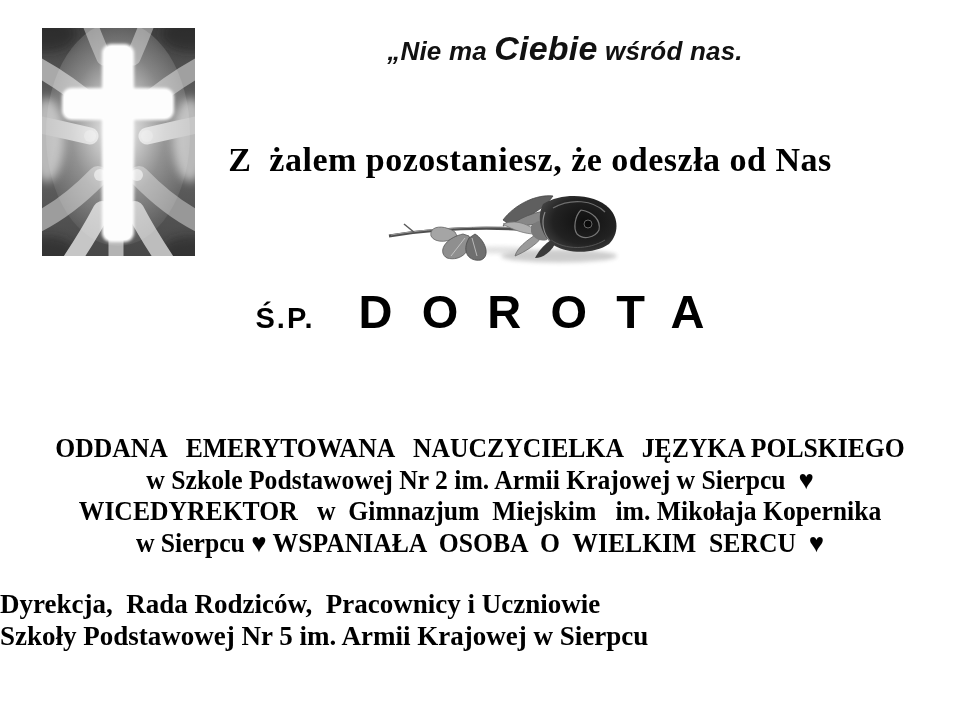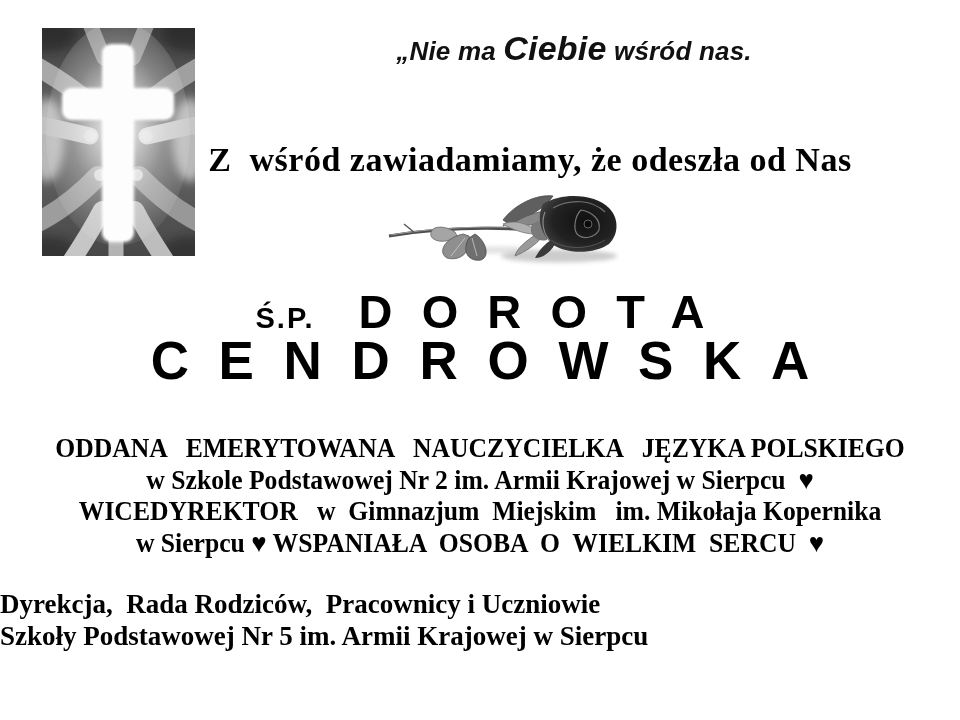--- a/index.html
+++ b/index.html
@@ -19,21 +19,21 @@
   .cross-photo {
     position: absolute;
     left: 42px; top: 28px;
     width: 153px; height: 228px;
   }
   .cross-photo svg { display: block; width: 100%; height: 100%; }
 
   
   .quote {
     position: absolute;
-    left: 219px; top: 28px; width: 710px;
+    left: 210px; top: 28px; width: 710px;
     text-align: center;
     font-family: "Liberation Sans", sans-serif;
     font-weight: bold; font-style: italic;
     font-size: 26px; color: #111;
   }
   .quote .line1 { line-height: 40px; letter-spacing: 0.2px; }
   .quote .emph { font-size: 34px; }
   .quote .line2 { line-height: 36px; letter-spacing: 0.2px; }
 
   
@@ -166,21 +166,21 @@
         <rect x="62" y="18" width="28" height="194" rx="8"></rect>
         <rect x="22" y="62" width="108" height="28" rx="8"></rect>
       </g>
     </svg>
   </div>
 
   <div class="quote">
     <div class="line1"><span>„Nie ma </span><span class="emph">Ciebie</span><span> wśród nas.</span></div>
   </div>
 
-  <div class="announce">Z  wśród zawiadamiamy, że odeszła od Nas</div>
+  <div class="announce">Z  żalem pozostaniesz, że odeszła od Nas</div>
 
   <div class="rose">
     <svg viewBox="0 0 235 82" preserveAspectRatio="none">
       <defs>
         <radialGradient id="bloomG" cx="58%" cy="45%" r="68%">
           <stop offset="0%" stop-color="#101010"></stop>
           <stop offset="60%" stop-color="#222222"></stop>
           <stop offset="100%" stop-color="#4a4a4a"></stop>
         </radialGradient>
         <filter id="rblur" x="-50%" y="-50%" width="200%" height="200%">
@@ -209,23 +209,20 @@
       <path d="M166 54 C 180 64 204 64 220 54" stroke="#555" stroke-width="1" fill="none"></path>
       <path d="M160 26 C 156 36 158 48 166 56" stroke="#8a8a8a" stroke-width="1.2" fill="none"></path>
       <path d="M170 58 C 166 66 158 72 150 72 C 154 64 160 58 166 54 Z" fill="#3a3a3a"></path>
     </svg>
   </div>
 
   <div class="name-line">
     <span class="honorific">Ś.P.</span>
     <span class="first-name">DOROTA</span>
   </div>
-  <div class="surname-line">
-    <span>CENDROWSKA</span>
-  </div>
 
   <div class="tribute">
     <div>ODDANA   EMERYTOWANA   NAUCZYCIELKA   JĘZYKA POLSKIEGO</div>
     <div>w Szkole Podstawowej Nr 2 im. Armii Krajowej w Sierpcu  ♥</div>
     <div>WICEDYREKTOR   w  Gimnazjum  Miejskim   im. Mikołaja Kopernika</div>
     <div>w Sierpcu ♥ WSPANIAŁA  OSOBA  O  WIELKIM  SERCU  ♥</div>
   </div>
 
   <div class="signature">
     <div>Dyrekcja,  Rada Rodziców,  Pracownicy i Uczniowie</div>

